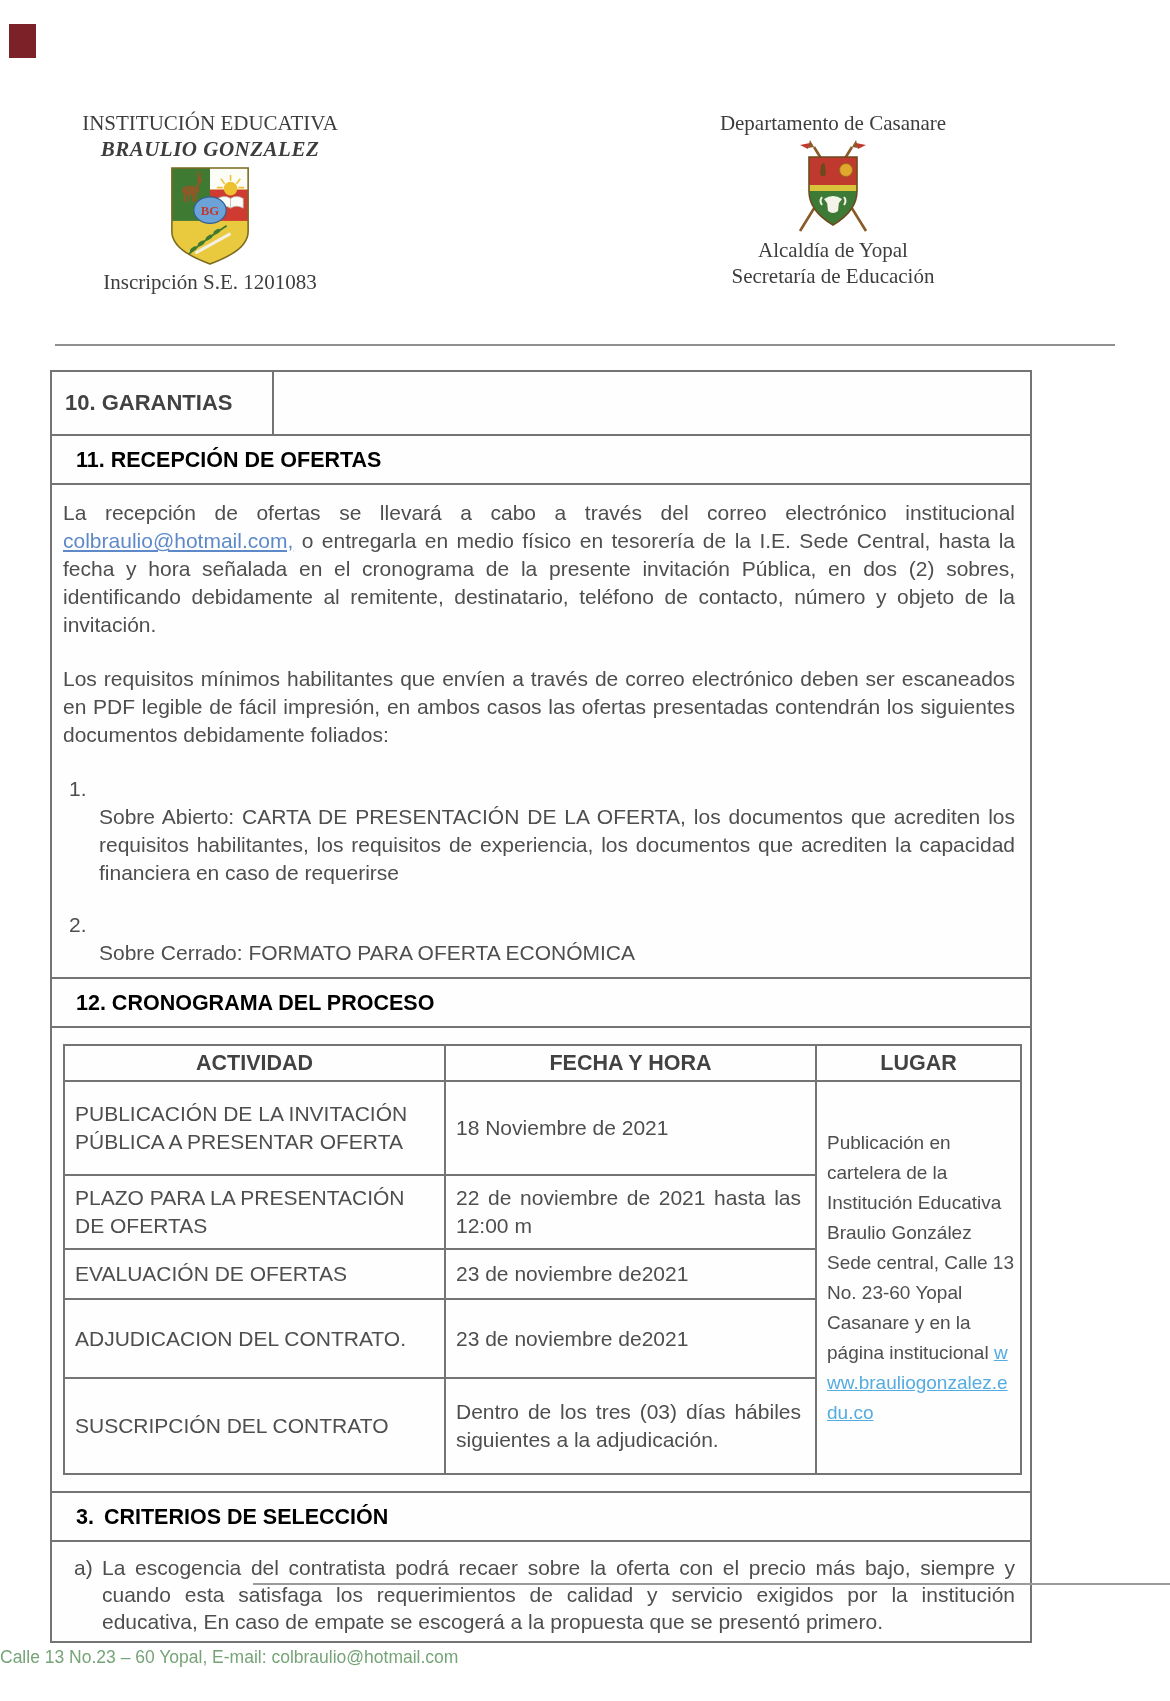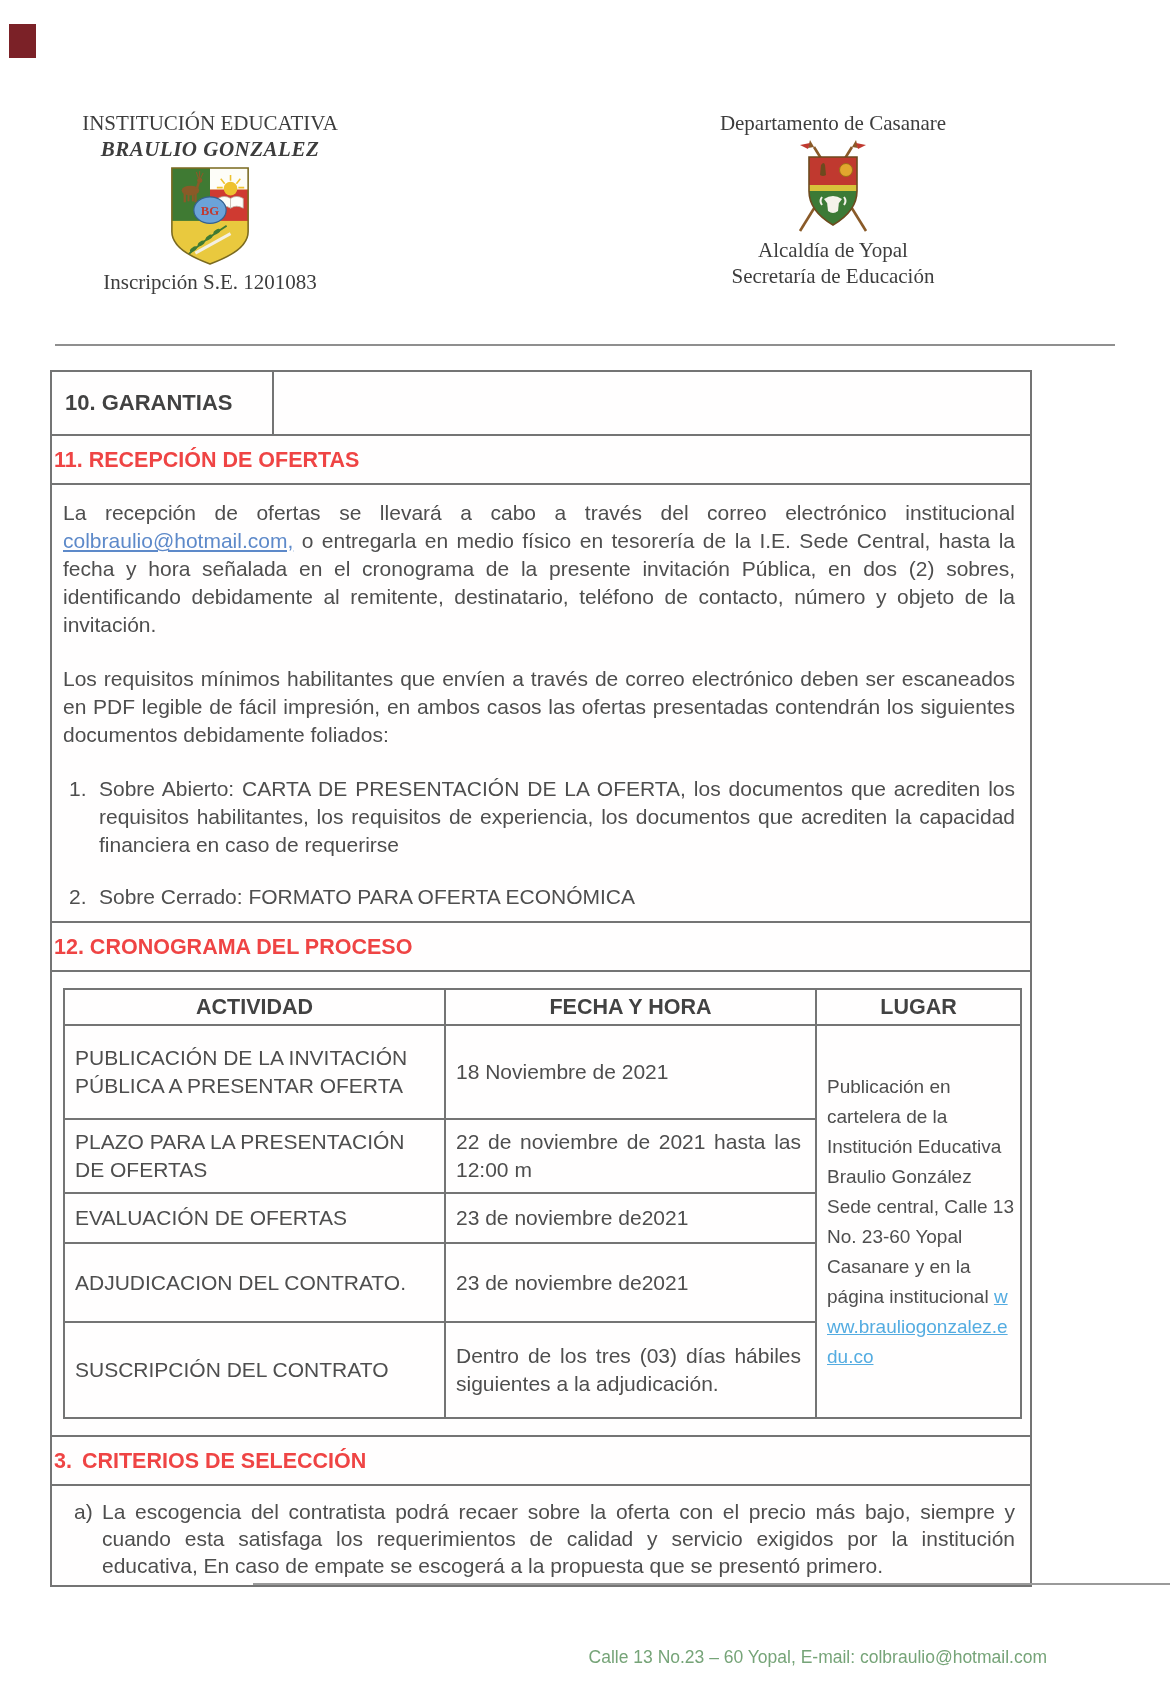--- a/index.html
+++ b/index.html
@@ -32,30 +32,30 @@
   }
   .row-garantias { display:flex; align-items:stretch; border-bottom:2px solid #747474; height:64px; }
   .cell-g-label {
     width:222px; flex:none; border-right:2px solid #747474;
     display:flex; align-items:center; padding-left:13px;
     font-weight:bold; color:#424242; font-size:22px;
   }
   .cell-g-value { display:flex; align-items:center; padding-left:46px; }
   .sec-header {
     min-height:49px; display:flex; align-items:center; gap:10px;
-    padding-left:2px; font-weight:bold; color:#ef4444; font-size:21.5px;
+    padding-left:24px; font-weight:bold; color:#000000; font-size:21.5px;
     border-bottom:2px solid #747474;
   }
   .body-11 { padding:14px 15px 0 11px; border-bottom:2px solid #747474; }
   .body-11 p { text-align:justify; margin-bottom:26px; }
   a.email-link { color:#5d89c9; text-decoration:underline; }
   .num-list .item { display:flex; margin-bottom:24px; }
   .num-list .item:last-child { margin-bottom:10px; }
   .num { width:36px; flex:none; padding-left:6px; }
-  .itext { flex:1; text-align:justify; }
+  .itext { flex:1; text-align:justify;margin-top:28px; }
 
   .cron-wrap { padding:16px 10px 16px 11px; border-bottom:2px solid #747474; }
   table.ctable { border-collapse:collapse; table-layout:fixed; width:957px; }
   .ctable th, .ctable td { border:2px solid #747474; vertical-align:middle; }
   .ctable th { height:36px; font-size:21.5px; font-weight:bold; text-align:center; color:#424242; }
   .ctable td.act { padding:6px 6px 6px 10px; }
   .ctable td.fec { padding:6px 14px 6px 10px; }
   .ctable tr.r0 td { height:94px; }
   .ctable tr.r1 td { height:74px; }
   .ctable tr.r2 td { height:50px; }
@@ -66,21 +66,21 @@
   a.site-link { color:#54ace1; text-decoration:underline; word-break:break-all; }
 
   .body-3 { padding:12px 15px 6px 12px; }
   .item-a { display:flex; }
   .amark { width:38px; flex:none; padding-left:10px; }
   .atext { flex:1; text-align:justify; line-height:27px; }
 
   
   .footer-line { position:absolute; top:1583px; left:253px; width:917px; border-top:2px solid #9a9a9a; }
   .footer-text {
-    position:absolute; top:1646px; left:17px; width:1030px; text-align:right;
+    position:absolute; top:1646px; left:0; width:1030px; text-align:left;
     color:#76a478; font-size:17.5px; line-height:22px;
   }
 </style>
 </head>
 <body>
 
 <div class="corner-mark"></div>
 
 <div class="hdr-left">
   <div>INSTITUCIÓN EDUCATIVA</div>

